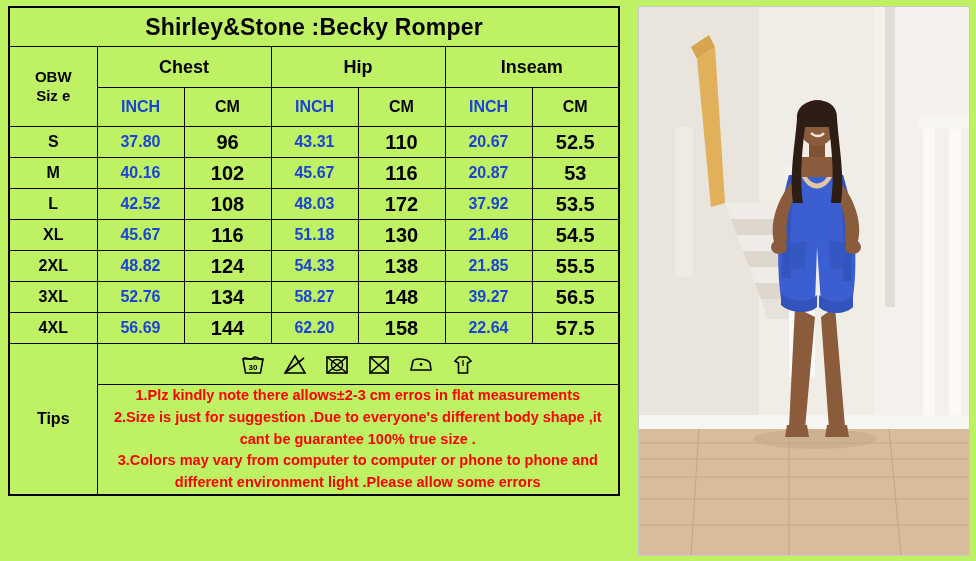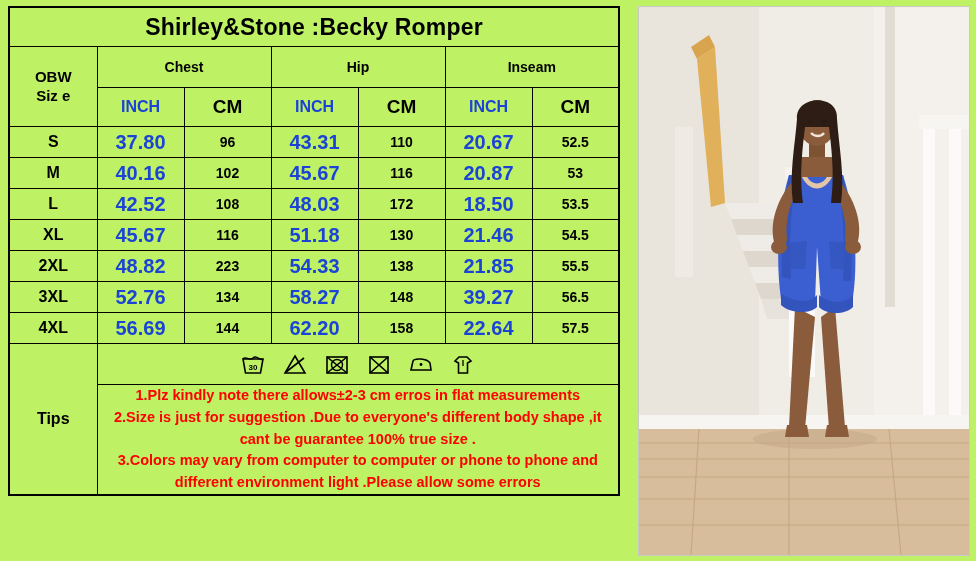--- a/index.html
+++ b/index.html
@@ -39,54 +39,54 @@
     padding: 0;
     font-weight: bold;
   }
   .title-cell {
     font-size: 23px;
     font-weight: bold;
     height: 38px;
     letter-spacing: 0.2px;
   }
   .hdr-group {
-    font-size: 14px;
+    font-size: 18px;
     height: 40px;
   }
   .obw-cell {
     font-size: 15px;
     line-height: 1.25;
     height: 78px;
     font-weight: normal;
   }
   .obw-cell .l1 { display:block; }
   .obw-cell .l2 { display:block; }
   .unit-inch {
     color: #1b44d6;
     font-size: 16px;
     height: 38px;
   }
   .unit-cm {
     color: #000;
-    font-size: 19px;
+    font-size: 16px;
     height: 38px;
   }
   .size-label {
     font-size: 16px;
     font-weight: normal;
     height: 30px;
   }
   .val-inch {
     color: #1b44d6;
-    font-size: 20px;
+    font-size: 16px;
     height: 30px;
   }
   .val-cm {
     color: #000;
-    font-size: 14px;
+    font-size: 20px;
     height: 30px;
   }
   .care-row td {
     height: 40px;
   }
   .care-icons {
     display: flex;
     justify-content: center;
     align-items: flex-end;
     gap: 16px;
@@ -180,36 +180,36 @@
           <td class="val-cm">116</td>
           <td class="val-inch">20.87</td>
           <td class="val-cm">53</td>
         </tr>
         <tr>
           <td class="size-label">L</td>
           <td class="val-inch">42.52</td>
           <td class="val-cm">108</td>
           <td class="val-inch">48.03</td>
           <td class="val-cm">172</td>
-          <td class="val-inch">18.50</td>
+          <td class="val-inch">37.92</td>
           <td class="val-cm">53.5</td>
         </tr>
         <tr>
           <td class="size-label">XL</td>
           <td class="val-inch">45.67</td>
           <td class="val-cm">116</td>
           <td class="val-inch">51.18</td>
           <td class="val-cm">130</td>
           <td class="val-inch">21.46</td>
           <td class="val-cm">54.5</td>
         </tr>
         <tr>
           <td class="size-label">2XL</td>
           <td class="val-inch">48.82</td>
-          <td class="val-cm">223</td>
+          <td class="val-cm">124</td>
           <td class="val-inch">54.33</td>
           <td class="val-cm">138</td>
           <td class="val-inch">21.85</td>
           <td class="val-cm">55.5</td>
         </tr>
         <tr>
           <td class="size-label">3XL</td>
           <td class="val-inch">52.76</td>
           <td class="val-cm">134</td>
           <td class="val-inch">58.27</td>

